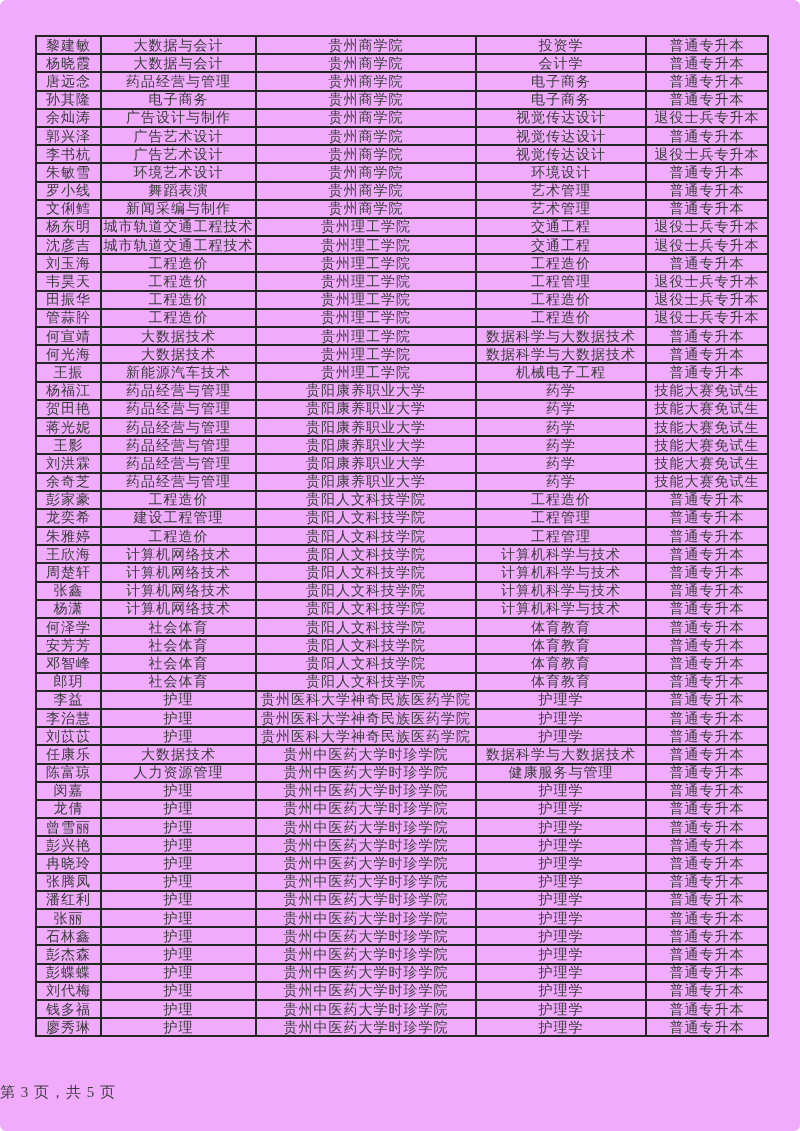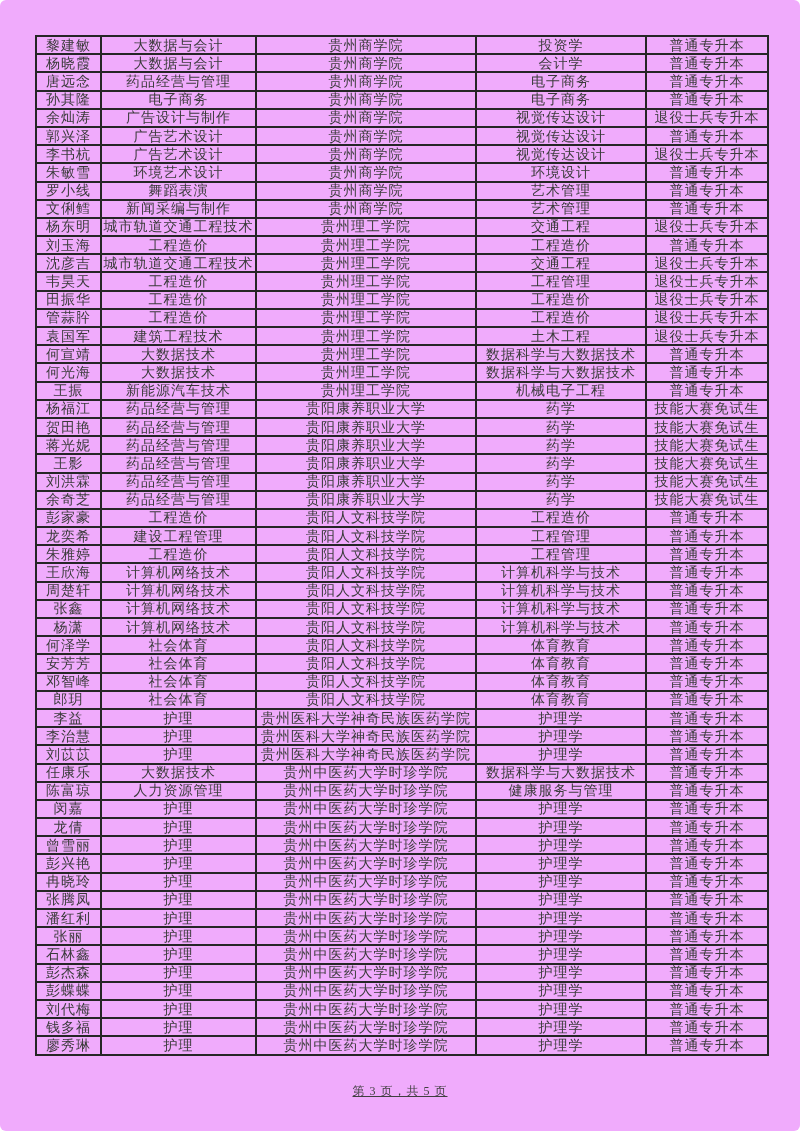--- a/index.html
+++ b/index.html
@@ -29,25 +29,23 @@
     white-space:nowrap;
     overflow:hidden;
   }
   .col-name{width:65px;}
   .col-major{width:155px;}
   .col-college{width:220px;}
   .col-target{width:170px;}
   .col-type{width:122px;}
   .page-footer{
     position:absolute;left:0;top:1083px;width:800px;
-    text-align:center;
-    font-size:12px;
+    font-size:15px;
     letter-spacing:1px;
     color:#3f3f3f;
-    text-decoration:underline;
   }
 </style>
 </head>
 <body>
 
 <div class="sheet">
 
   <table class="roster">
     <colgroup>
       <col class="col-name">
@@ -128,59 +126,52 @@
           <td>普通专升本</td>
         </tr>
         <tr>
           <td>杨东明</td>
           <td>城市轨道交通工程技术</td>
           <td>贵州理工学院</td>
           <td>交通工程</td>
           <td>退役士兵专升本</td>
         </tr>
         <tr>
-          <td>刘玉海</td>
-          <td>工程造价</td>
-          <td>贵州理工学院</td>
-          <td>工程造价</td>
-          <td>普通专升本</td>
-        </tr>
-        <tr>
           <td>沈彦吉</td>
           <td>城市轨道交通工程技术</td>
           <td>贵州理工学院</td>
           <td>交通工程</td>
           <td>退役士兵专升本</td>
         </tr>
         <tr>
+          <td>刘玉海</td>
+          <td>工程造价</td>
+          <td>贵州理工学院</td>
+          <td>工程造价</td>
+          <td>普通专升本</td>
+        </tr>
+        <tr>
           <td>韦昊天</td>
           <td>工程造价</td>
           <td>贵州理工学院</td>
           <td>工程管理</td>
           <td>退役士兵专升本</td>
         </tr>
         <tr>
           <td>田振华</td>
           <td>工程造价</td>
           <td>贵州理工学院</td>
           <td>工程造价</td>
           <td>退役士兵专升本</td>
         </tr>
         <tr>
           <td>管蒜肸</td>
           <td>工程造价</td>
           <td>贵州理工学院</td>
           <td>工程造价</td>
-          <td>退役士兵专升本</td>
-        </tr>
-        <tr>
-          <td>袁国军</td>
-          <td>建筑工程技术</td>
-          <td>贵州理工学院</td>
-          <td>土木工程</td>
           <td>退役士兵专升本</td>
         </tr>
         <tr>
           <td>何宣靖</td>
           <td>大数据技术</td>
           <td>贵州理工学院</td>
           <td>数据科学与大数据技术</td>
           <td>普通专升本</td>
         </tr>
         <tr>

